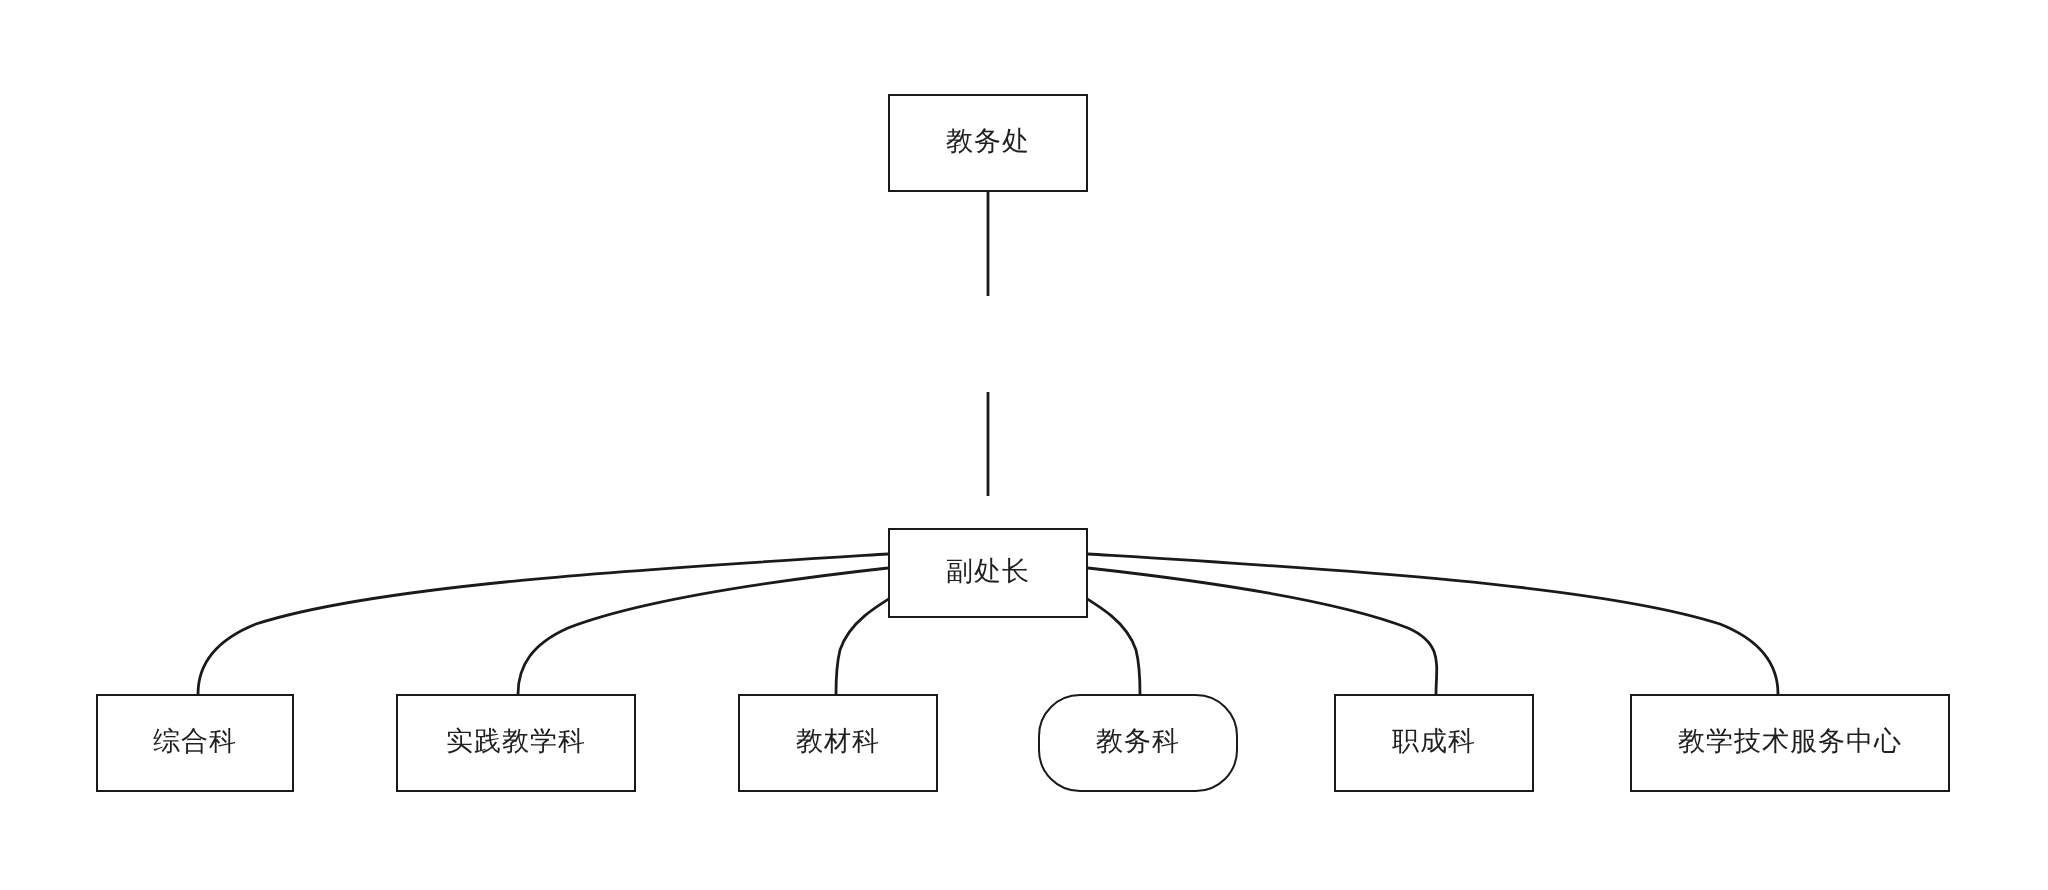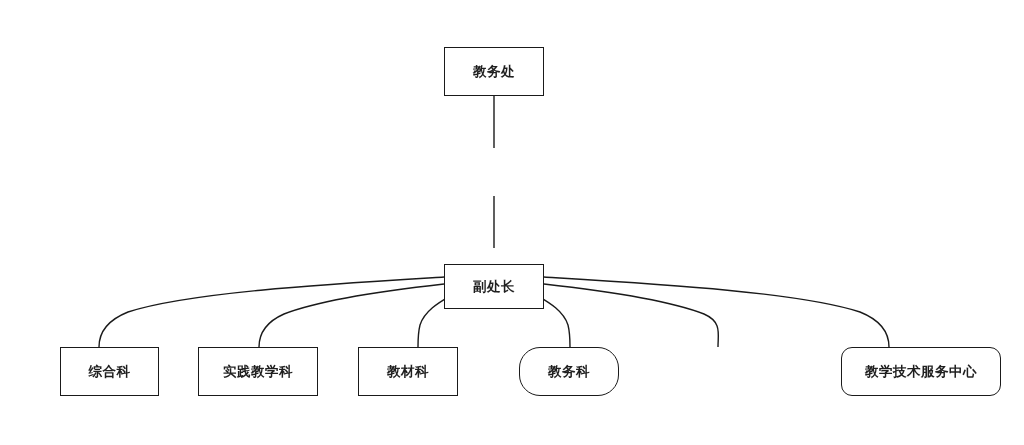--- a/index.html
+++ b/index.html
@@ -13,21 +13,20 @@
     position: relative;
     overflow: hidden;
     font-family: "DejaVu Sans", "Liberation Sans", sans-serif;
   }
   #org-chart {
     position: absolute;
     left: 0;
     top: 0;
     width: 1024px;
     height: 316px;
-    font-weight: bold;
   }
   .edge-layer {
     position: absolute;
     left: 0;
     top: 0;
     width: 1024px;
     height: 445px;
     pointer-events: none;
   }
   .edge-layer path,
@@ -71,29 +70,32 @@
     <path d="M 544 284 C 598 290, 668 300, 704 314 C 722 322, 718 333, 718 347"></path>
     <path d="M 544 277 C 658 284, 798 292, 860 312 C 880 320, 889 332, 889 347"></path>
   </svg>
 
   <div class="node" style="left: 444px; top: 47px; width: 100px; height: 49px;">
     <span class="node-label">教务处</span>
   </div>
   <div class="node" style="left: 444px; top: 248px; width: 100px; height: 45px; margin-top: 16px;">
     <span class="node-label">副处长</span>
   </div>
-  <div class="node" style="left: 48px; top: 347px; width: 99px; height: 49px; margin-left: 12px;">
+  <div class="node" style="left: 48px; top: 347px; width: 99px; height: 49px;">
     <span class="node-label">综合科</span>
   </div>
   <div class="node" style="left: 198px; top: 347px; width: 120px; height: 49px; text-align: right;">
     <span class="node-label">实践教学科</span>
   </div>
-  <div class="node" style="left: 358px; top: 347px; width: 100px; height: 49px;">
+  <div class="node" style="left: 369px; top: 347px; width: 100px; height: 49px;">
     <span class="node-label">教材科</span>
   </div>
   <div class="node" style="left: 519px; top: 347px; width: 100px; height: 49px; border-radius: 21px;">
     <span class="node-label">教务科</span>
   </div>
-  <div class="node" style="left: 841px; top: 347px; width: 160px; height: 49px; border-radius: 11px;">
+  <div class="node" style="left: 667px; top: 347px; width: 100px; height: 49px;">
+    <span class="node-label">职成科</span>
+  </div>
+  <div class="node" style="left: 815px; top: 347px; width: 160px; height: 49px;">
     <span class="node-label">教学技术服务中心</span>
   </div>
 
 </div>
 
 </body></html>

